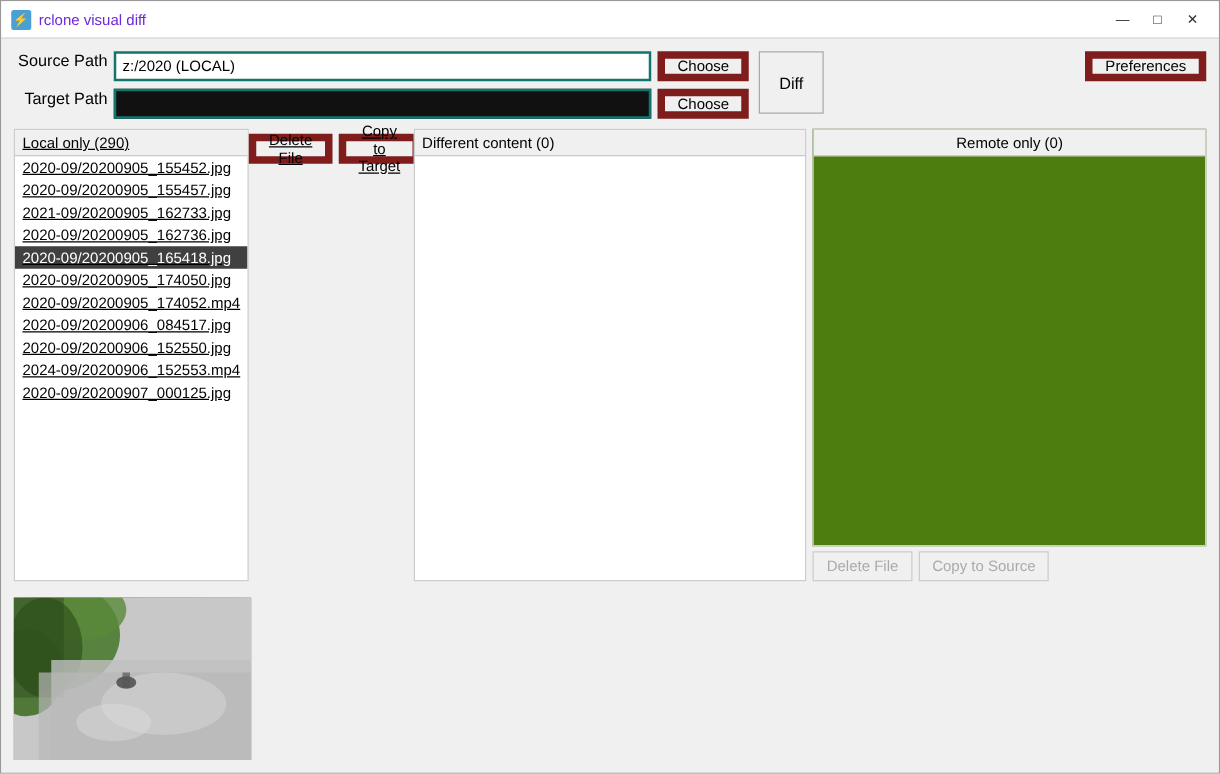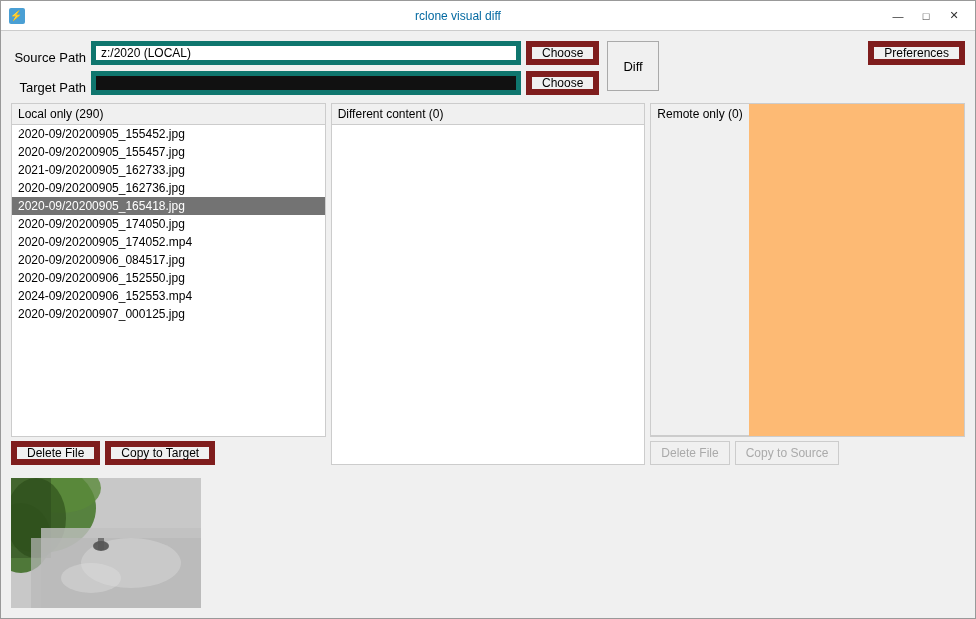--- a/index.html
+++ b/index.html
@@ -37,22 +37,21 @@
       border-radius: 2px;
       display: flex;
       align-items: center;
       justify-content: center;
       color: white;
       font-size: 10px;
     }
     .title-bar-text {
       flex: 1;
       font-size: 12px;
-      color: #0369a1;
-      text-align: center;
+      color: #6d28d9;
     }
     .title-bar-controls {
       display: flex;
       gap: 2px;
     }
     .title-btn {
       width: 26px;
       height: 20px;
       background: transparent;
       border: none;
@@ -66,34 +65,34 @@
     .content {
       flex: 1;
       padding: 10px;
       display: flex;
       flex-direction: column;
       gap: 5px;
       background: #f0f0f0;
     }
     .path-row {
       display: flex;
-      align-items: flex-end;
+      align-items: flex-start;
       gap: 5px;
       margin-bottom: 3px;
     }
     .path-label {
       width: 75px;
       text-align: right;
       font-size: 13px;
       flex-shrink: 0;
     }
     .path-input {
       width: 430px;
       height: 24px;
-      border: 5px solid #0f766e;
+      border: 2px solid #0f766e;
       background: #fff;
       padding: 0 5px;
       font-size: 12px;
     }
     .path-input.redacted {
       background: #111;
       color: #111;
     }
     .btn {
       height: 24px;
@@ -133,28 +132,29 @@
       padding: 3px 6px;
       font-size: 12px;
       font-weight: normal;
     }
     .list-item {
       padding: 2px 6px;
       cursor: default;
       white-space: nowrap;
     }
     .list-item.selected {
-      background: #737373;
+      background: #404040;
       color: white;
     }
     .left-panel-container {
       display: flex;
-      flex-direction: column;
+      flex-direction: row;
       flex: 1;
       min-width: 0;
+      text-decoration: underline;
     }
     .mid-panel-container {
       display: flex;
       flex-direction: column;
       flex: 1;
       min-width: 0;
     }
     .right-panel-container {
       display: flex;
       flex-direction: column;
@@ -258,21 +258,21 @@
         </div>
 
         <div class="mid-panel-container">
           <div style="display:flex; flex-direction:column; height:100%; border:1px solid #ccc; background:#fff;gap:20px;">
             <div class="panel-header">Different content (0)</div>
             <div style="flex:1;"></div>
           </div>
         </div>
 
         <div class="right-panel-container">
-          <div style="display:flex; height:100%; border:1px solid #ccc; background:#fdba74;text-align:center;">
+          <div style="display:flex; flex-direction:column; height:100%; border:1px solid #ccc; background:#4d7c0f;text-align:center;">
             <div class="panel-header">Remote only (0)</div>
             <div style="flex:1;"></div>
           </div>
 
           <div style="display:flex; gap:5px; padding-top:4px;">
             <button class="btn-disabled">Delete File</button>
             <button class="btn-disabled">Copy to Source</button>
           </div>
         </div>
 

